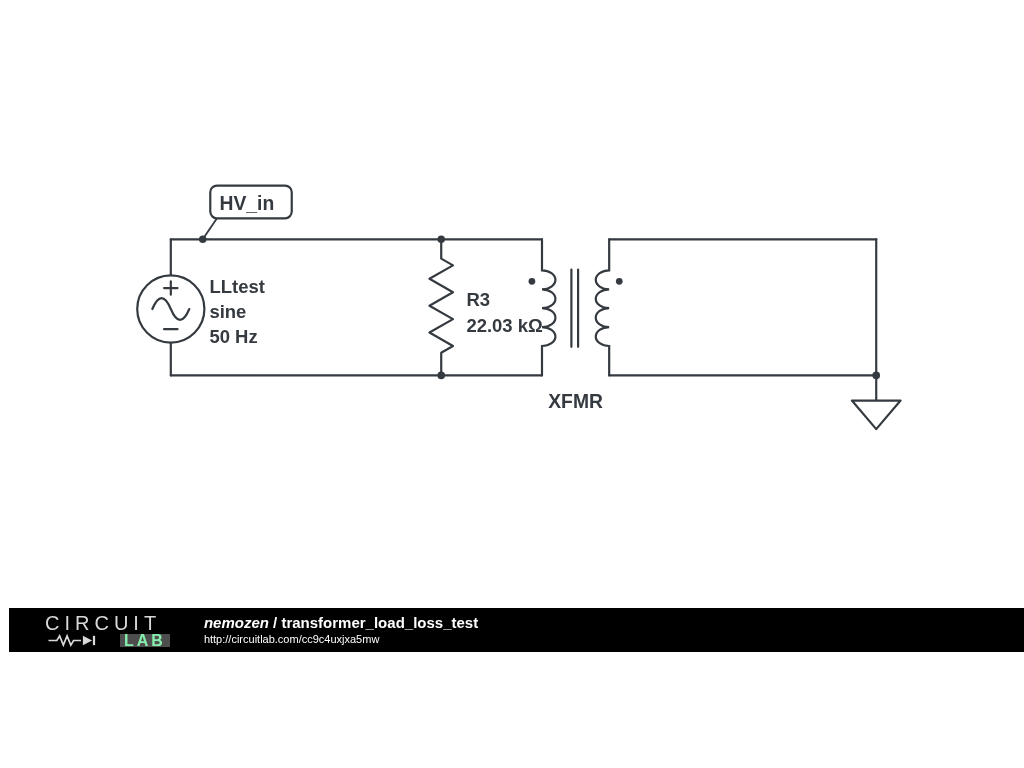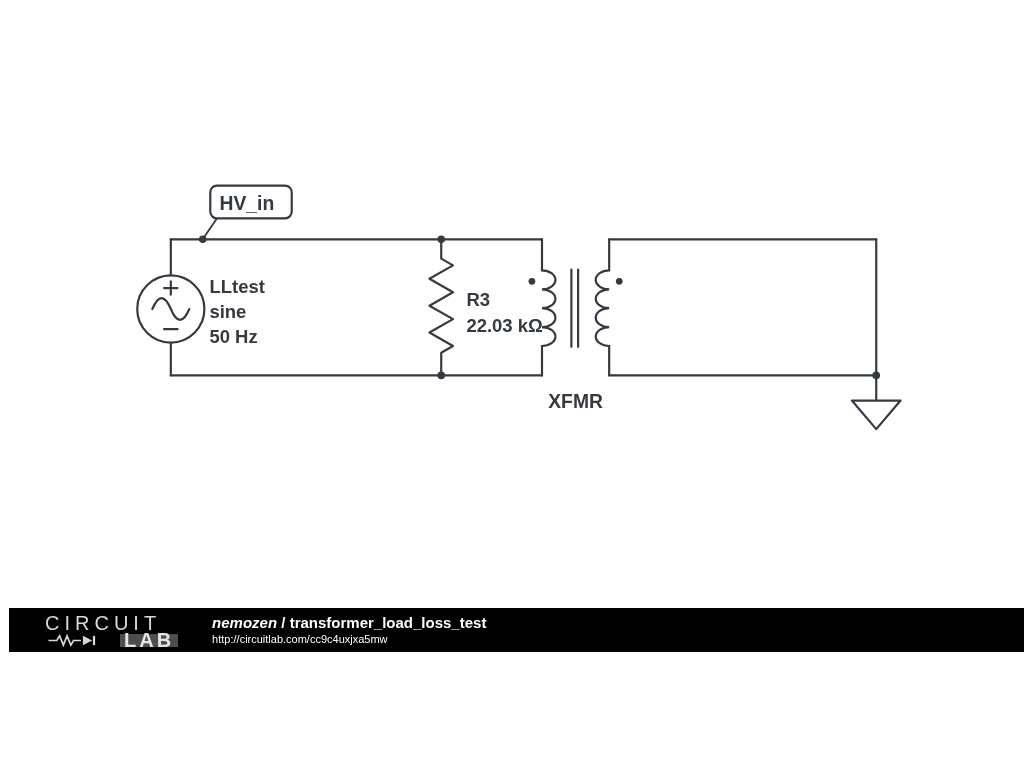--- a/index.html
+++ b/index.html
@@ -38,23 +38,23 @@
   .logo-top {
     color: #d8d8d8;
     font-size: 20px;
     letter-spacing: 5px;
     line-height: 20px;
     font-weight: normal;
   }
   .logo-bottom { display: flex; align-items: center; gap: 3px; margin-top: 1px; }
   .logo-wave { width: 72px; height: 13px; }
   .logo-lab {
-    color: #e5e5e5;
+    color: #86efac;
     font-weight: bold;
-    font-size: 20px;
+    font-size: 16px;
     letter-spacing: 3px;
     line-height: 13px;
     background: #4d4d4d;
     padding: 0 4px;
   }
   .meta { display: flex; flex-direction: column; justify-content: center; }
   .meta-title { color: #ffffff; font-size: 15px; font-weight: bold; line-height: 17px; }
   .meta-title .author { font-style: italic; }
   .meta-url { color: #ffffff; font-size: 11px; font-weight: normal; line-height: 16px; }
 </style>

